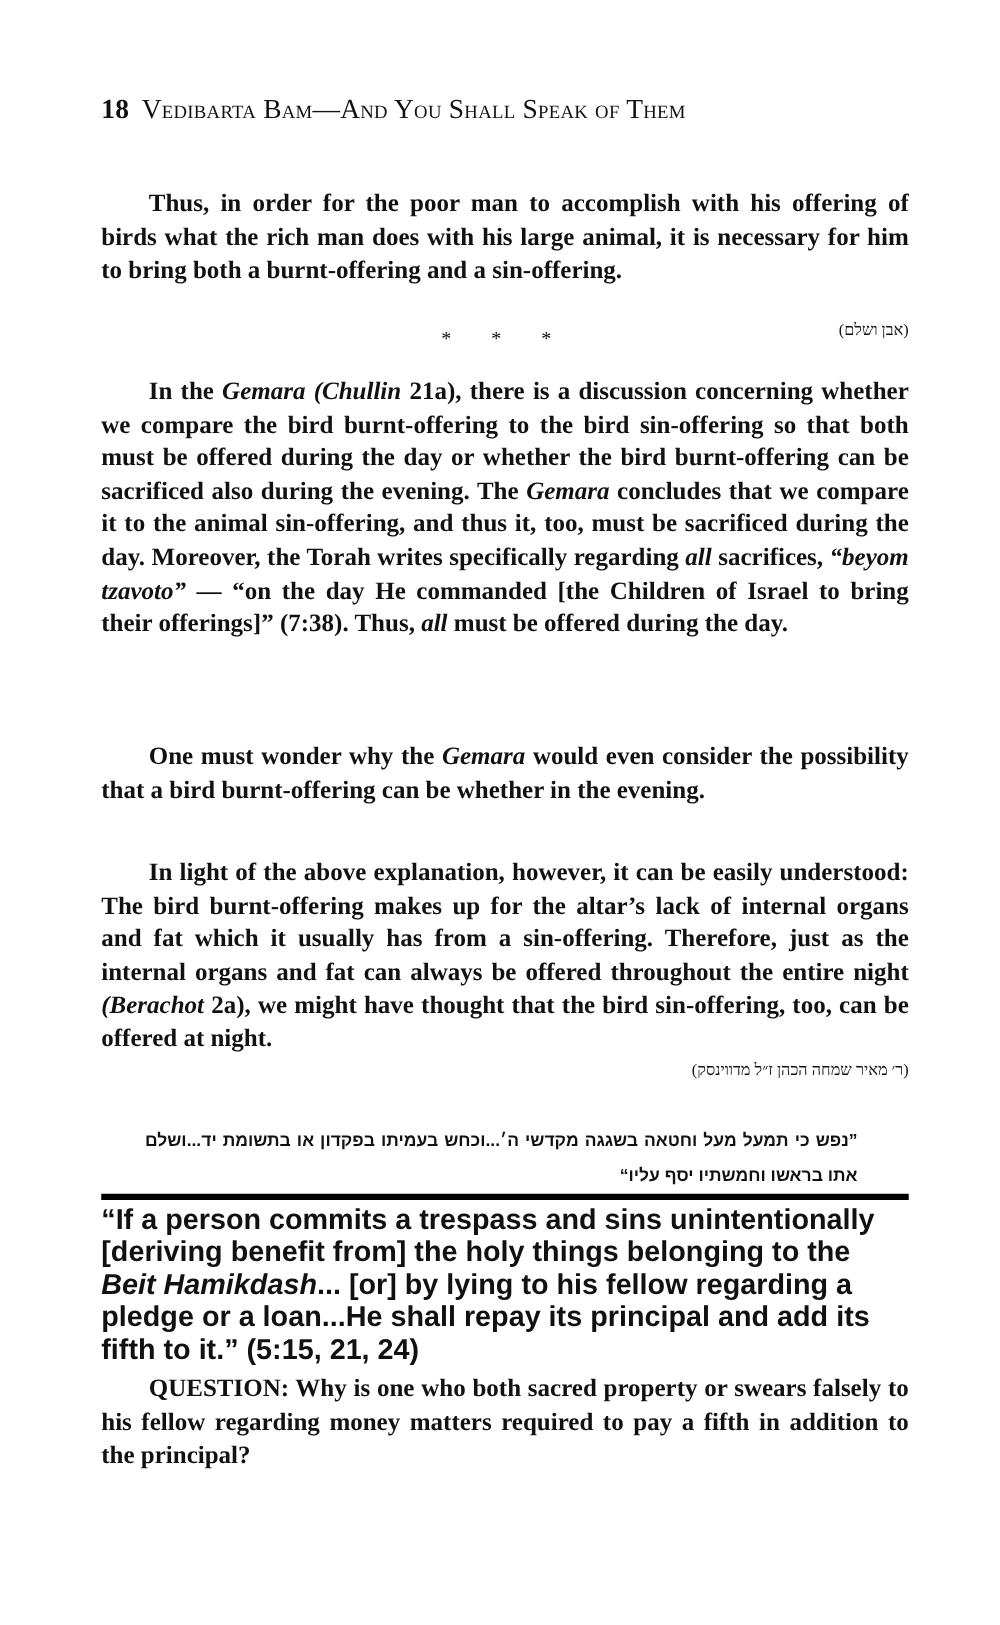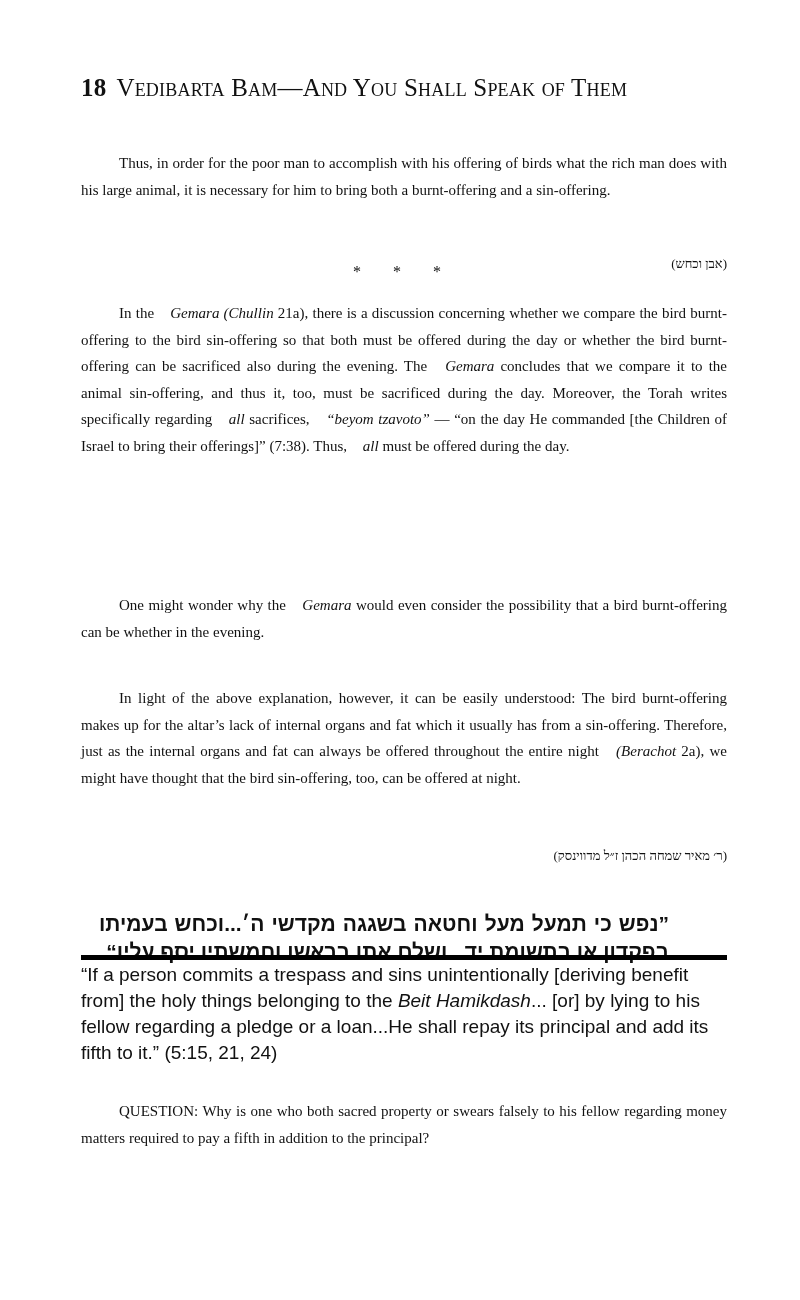--- a/index.html
+++ b/index.html
@@ -1,53 +1,53 @@
 <!DOCTYPE html>
 <html><head>
 <meta charset="utf-8">
 <style>
   html, body { margin: 0; padding: 0; background: #ffffff; }
   body { width: 800px; height: 1300px; position: relative; overflow: hidden; color: #111; }
   .page { position: absolute; left: 81px; top: 0; width: 646px; }
   .serif { font-family: "Liberation Serif", "DejaVu Serif", serif; }
   .sans { font-family: "Liberation Sans", "DejaVu Sans", sans-serif; }
 
-  .running-head { position: absolute; top: 74px; left: 0; font-size: 25px; letter-spacing: 0.2px; white-space: nowrap; }
+  .running-head { position: absolute; top: 74px; left: 0; font-size: 22px; letter-spacing: 0.2px; white-space: nowrap; }
   .running-head .num { font-weight: bold; margin-right: 10px; }
   .running-head .title { font-variant: small-caps; }
 
-  .para { position: absolute; left: 0; width: 646px; font-size: 15px; line-height: 26.6px; text-align: justify; margin: 0; }
+  .para { position: absolute; left: 0; width: 646px; font-size: 20px; line-height: 26.6px; text-align: justify; margin: 0; font-weight: bold; }
   .para .ind { display: inline-block; width: 38px; }
-  .para i { font-style: italic; margin-left: 12px; }
+  .para i { font-style: italic; }
 
   .src { position: absolute; right: 0; font-size: 13px; direction: rtl; color: #111; }
   .stars { position: absolute; left: 0; width: 646px; text-align: center; font-size: 16px; letter-spacing: 14px; }
 
-  .hebrew-verse { position: absolute; left: 18px; width: 570px; direction: rtl; text-align: justify; font-weight: bold; font-size: 21px; line-height: 28px; margin-top: 12px; }
+  .hebrew-verse { position: absolute; left: 35px; width: 570px; direction: rtl; text-align: justify; font-weight: bold; font-size: 14px; line-height: 28px; }
   .rule { position: absolute; left: 0; width: 646px; height: 5px; background: #000; }
-  .eng-verse { position: absolute; left: 0; width: 646px; font-weight: normal; font-size: 19px; line-height: 26px; }
+  .eng-verse { position: absolute; left: 0; width: 646px; font-weight: bold; font-size: 23px; line-height: 26px; }
   .eng-verse i { font-style: italic; }
 </style>
 </head>
 <body>
 
 <div class="page">
 
   <div class="running-head serif">
     <span class="num">18</span><span class="title">Vedibarta Bam—And You Shall Speak of Them</span>
   </div>
 
   <p class="para serif" style="top:150px;"><span class="ind"></span><span>Thus, in order for the poor man to accomplish with his offering of birds what the rich man does with his large animal, it is necessary for him to bring both a burnt-offering and a sin-offering.</span></p>
-  <div class="src serif" style="top:256px;">(אבן וכחש)</div>
+  <div class="src serif" style="top:256px;">(אבן ושלם)</div>
 
   <div class="stars serif" style="top:263px;">* * *</div>
 
   <p class="para serif" style="top:300px;"><span class="ind"></span><span>In the </span><i>Gemara (Chullin</i><span> 21a), there is a discussion concerning whether we compare the bird burnt-offering to the bird sin-offering so that both must be offered during the day or whether the bird burnt-offering can be sacrificed also during the evening. The </span><i>Gemara</i><span> concludes that we compare it to the animal sin-offering, and thus it, too, must be sacrificed during the day. Moreover, the Torah writes specifically regarding </span><i>all</i><span> sacrifices, </span><i>“beyom tzavoto”</i><span> — “on the day He commanded [the Children of Israel to bring their offerings]” (7:38). Thus, </span><i>all</i><span> must be offered during the day.</span></p>
 
-  <p class="para serif" style="top:592px;"><span class="ind"></span><span>One might wonder why the </span><i>Gemara</i><span> would even consider the possibility that a bird burnt-offering can be whether in the evening.</span></p>
+  <p class="para serif" style="top:592px;"><span class="ind"></span><span>One must wonder why the </span><i>Gemara</i><span> would even consider the possibility that a bird burnt-offering can be whether in the evening.</span></p>
 
   <p class="para serif" style="top:685px;"><span class="ind"></span><span>In light of the above explanation, however, it can be easily understood: The bird burnt-offering makes up for the altar’s lack of internal organs and fat which it usually has from a sin-offering. Therefore, just as the internal organs and fat can always be offered throughout the entire night </span><i>(Berachot</i><span> 2a), we might have thought that the bird sin-offering, too, can be offered at night.</span></p>
   <div class="src serif" style="top:848px;font-family:Liberation Serif, serif;">(ר׳ מאיר שמחה הכהן ז״ל מדווינסק)</div>
 
   <div class="hebrew-verse sans" style="top:898px;">”נפש כי תמעל מעל וחטאה בשגגה מקדשי ה׳...וכחש בעמיתו בפקדון או בתשומת יד...ושלם אתו בראשו וחמשתיו יסף עליו“</div>
   <div class="rule" style="top:955px;"></div>
 
   <div class="eng-verse sans" style="top:962px;"><span>“If a person commits a trespass and sins unintentionally [deriving benefit from] the holy things belonging to the </span><i>Beit Hamikdash</i><span>... [or] by lying to his fellow regarding a pledge or a loan...He shall repay its principal and add its fifth to it.” (5:15, 21, 24)</span></div>
 
   <p class="para serif" style="top:1098px;"><span class="ind"></span><span>QUESTION: Why is one who both sacred property or swears falsely to his fellow regarding money matters required to pay a fifth in addition to the principal?</span></p>

